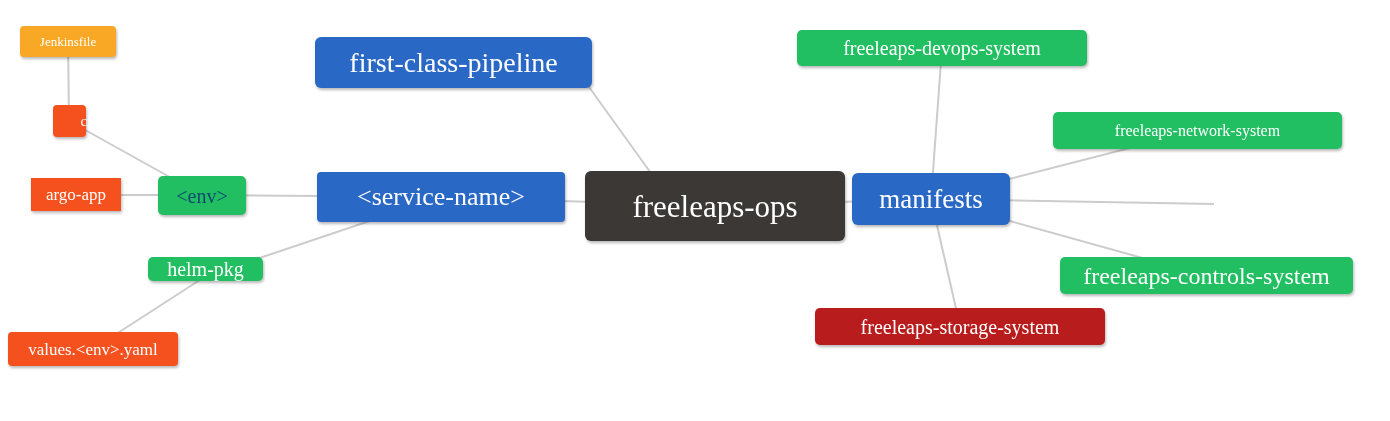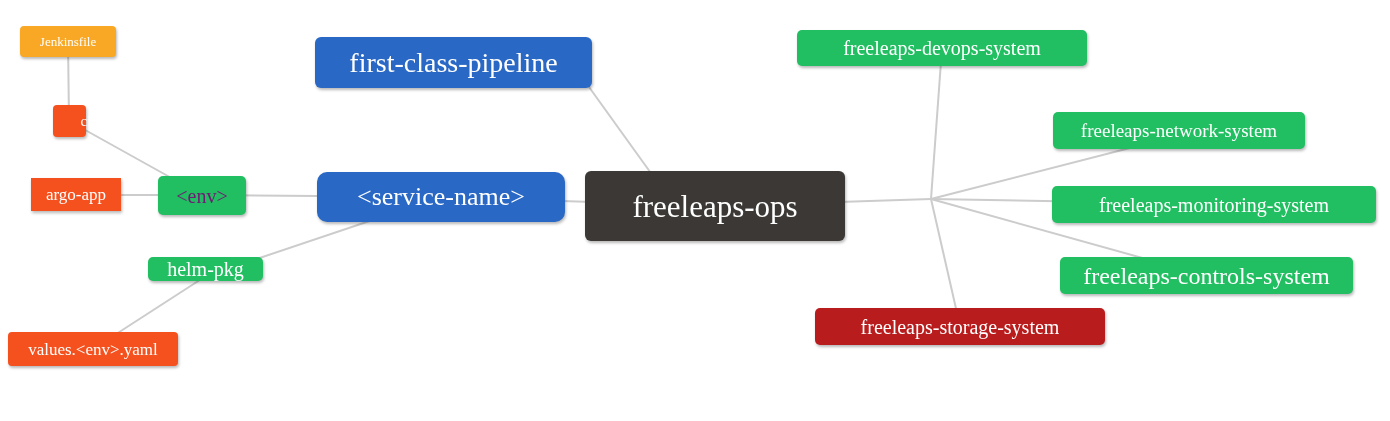--- a/index.html
+++ b/index.html
@@ -64,36 +64,36 @@
     <line x1="931" y1="199" x2="1207" y2="276" style="stroke: rgb(204, 204, 204);"></line>
     <line x1="931" y1="199" x2="960" y2="326" style="stroke: rgb(204, 204, 204);"></line>
   </svg>
 
   <div class="node" style="left: 20px; top: 26px; width: 96px; height: 31px; font-size: 13px; border-radius: 4px; background-color: rgb(249, 168, 37); color: rgb(255, 255, 255);">Jenkinsfile</div>
 
   <div class="node" style="left: 53px; top: 105px; width: 32px; height: 32px; font-size: 15px; border-radius: 4px; background-color: rgb(244, 81, 30); color: rgb(255, 255, 255); padding-left: 33px;">ci</div>
 
   <div class="node" style="left: 31px; top: 178px; width: 90px; height: 33px; font-size: 17px; border-radius: 0; background-color: rgb(244, 81, 30); color: rgb(255, 255, 255);">argo-app</div>
 
-  <div class="node" style="left: 158px; top: 176px; width: 88px; height: 39px; font-size: 20px; background-color: rgb(33, 191, 97); color: #701a75;">&lt;env&gt;</div>
+  <div class="node" style="left: 158px; top: 176px; width: 88px; height: 39px; font-size: 20px; background-color: rgb(33, 191, 97); color: #0c4a6e;">&lt;env&gt;</div>
 
-  <div class="node" style="left: 317px; top: 172px; width: 248px; height: 50px; font-size: 26px; border-radius: 10px; background-color: rgb(42, 104, 197); color: rgb(255, 255, 255);">&lt;service-name&gt;</div>
+  <div class="node" style="left: 317px; top: 172px; width: 248px; height: 50px; font-size: 26px; border-radius: 4px; background-color: rgb(42, 104, 197); color: rgb(255, 255, 255);">&lt;service-name&gt;</div>
 
   <div class="node" style="left: 148px; top: 257px; width: 115px; height: 24px; font-size: 20px; background-color: rgb(33, 191, 97); color: rgb(255, 255, 255);">helm-pkg</div>
 
   <div class="node" style="left: 8px; top: 332px; width: 170px; height: 34px; font-size: 17px; border-radius: 4px; background-color: rgb(244, 81, 30); color: rgb(255, 255, 255);">values.&lt;env&gt;.yaml</div>
 
   <div class="node" style="left: 315px; top: 37px; width: 277px; height: 51px; font-size: 28px; border-radius: 6px; background-color: rgb(42, 104, 197); color: rgb(255, 255, 255);">first-class-pipeline</div>
 
   <div class="node" style="left: 585px; top: 171px; width: 260px; height: 70px; font-size: 31px; border-radius: 6px; background-color: rgb(59, 56, 53); color: rgb(255, 255, 255);">freeleaps-ops</div>
 
+  <div class="node" style="left: 852px; top: 173px; width: 158px; height: 52px; font-size: 27px; border-radius: 6px; background-color: rgb(42, 104, 197); color: rgb(255, 255, 255);">manifests</div>
 
   <div class="node" style="left: 797px; top: 30px; width: 290px; height: 36px; font-size: 20px; background-color: rgb(33, 191, 97); color: rgb(255, 255, 255);">freeleaps-devops-system</div>
 
-  <div class="node" style="left: 1053px; top: 112px; width: 252px; height: 37px; font-size: 19px; background-color: rgb(33, 191, 97); color: rgb(255, 255, 255);">freeleaps-network-system</div>
+  <div class="node" style="left: 1053px; top: 112px; width: 289px; height: 37px; font-size: 16px; background-color: rgb(33, 191, 97); color: rgb(255, 255, 255);">freeleaps-network-system</div>
 
-  <div class="node" style="left: 1052px; top: 186px; width: 324px; height: 37px; font-size: 20px; background-color: rgb(33, 191, 97); color: rgb(255, 255, 255);">freeleaps-monitoring-system</div>
 
   <div class="node" style="left: 1060px; top: 257px; width: 293px; height: 37px; font-size: 24px; background-color: rgb(33, 191, 97); color: rgb(255, 255, 255);">freeleaps-controls-system</div>
 
   <div class="node" style="left: 815px; top: 308px; width: 290px; height: 37px; font-size: 20px; background-color: #b91c1c; color: rgb(255, 255, 255);">freeleaps-storage-system</div>
 
 </div>
 
 </body></html>

